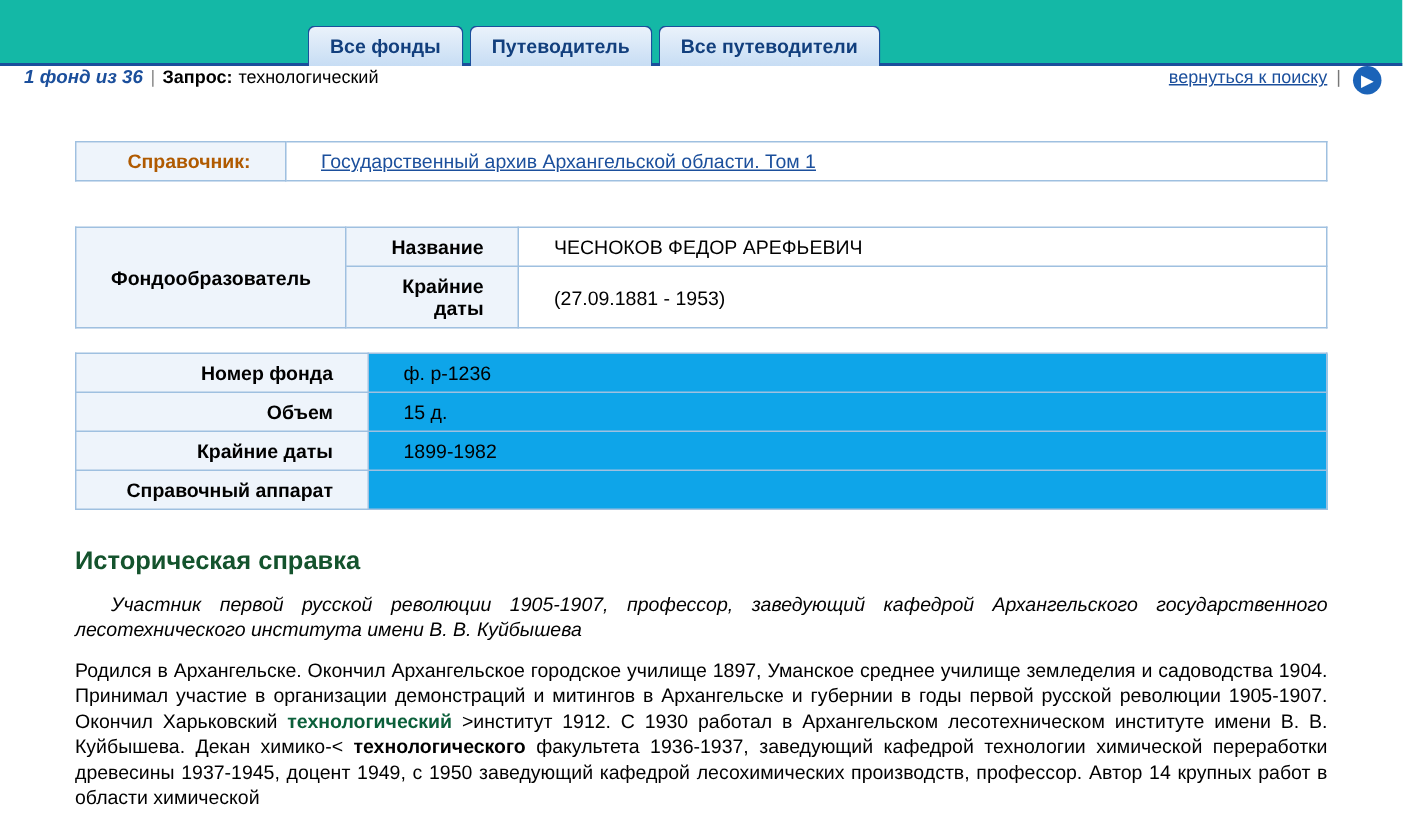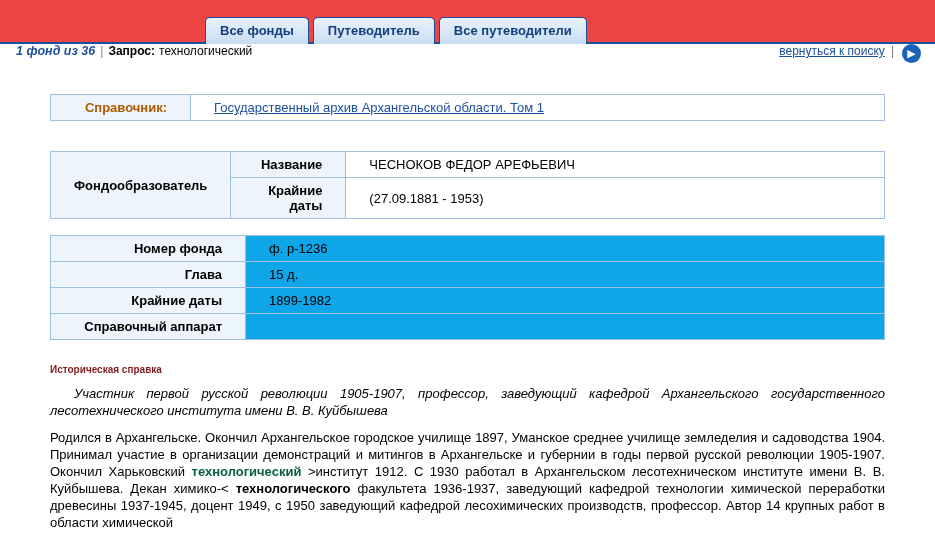--- a/index.html
+++ b/index.html
@@ -14,21 +14,21 @@
     font-family: "Liberation Sans", sans-serif;
     font-size: 13px;
     color: #000;
   }
 
   
   .tabbar {
     position: relative;
     height: 44px;
     border-bottom: 2px solid #1b4f9c;
-    background: #ef4444;
+    background: #14b8a6;
     display: flex;
     align-items: flex-end;
     padding-left: 205px;
     box-sizing: border-box;
   }
   .tab {
     height: 26px;
     line-height: 26px;
     padding: 0 14px;
     margin-right: 4px;
@@ -177,22 +177,22 @@
     text-align: right;
     font-weight: bold;
     width: 148px;
     white-space: nowrap;
   }
   .t-fund td.val { background: #0ea5e9; }
 
   
   .hist-title {
     margin: 24px 0 10px 0;
-    color: #7f1d1d;
-    font-size: 10px;
+    color: #14532d;
+    font-size: 17px;
     font-weight: bold;
   }
   .hist-italic {
     font-style: italic;
     text-align: justify;
     line-height: 17px;
     margin: 0 0 10px 0;
     text-indent: 24px;
     font-size: 13px;
   }
@@ -261,21 +261,21 @@
   </tbody>
     </table>
 
   <table class="grid t-fund">
     <tbody>
         <tr>
       <td class="lbl">Номер фонда</td>
       <td class="val">ф. р-1236</td>
     </tr>
     <tr>
-      <td class="lbl">Глава</td>
+      <td class="lbl">Объем</td>
       <td class="val">15 д.</td>
     </tr>
     <tr>
       <td class="lbl">Крайние даты</td>
       <td class="val">1899-1982</td>
     </tr>
     <tr>
       <td class="lbl">Справочный аппарат</td>
       <td class="val">&nbsp;</td>
     </tr>

